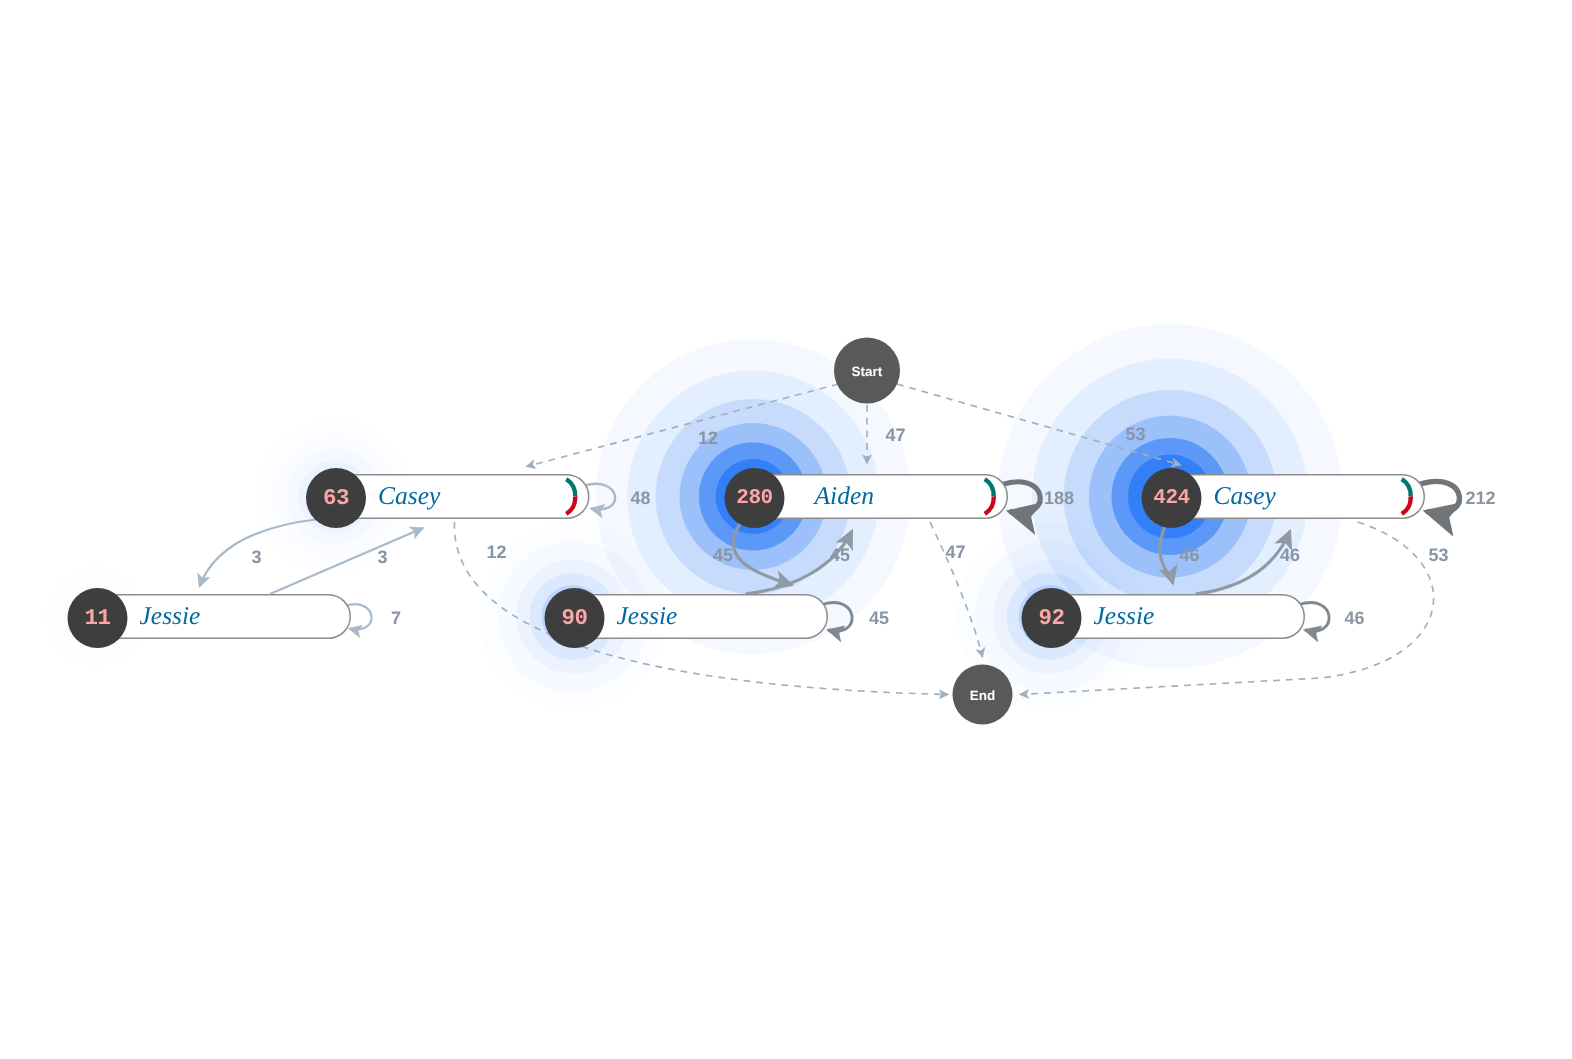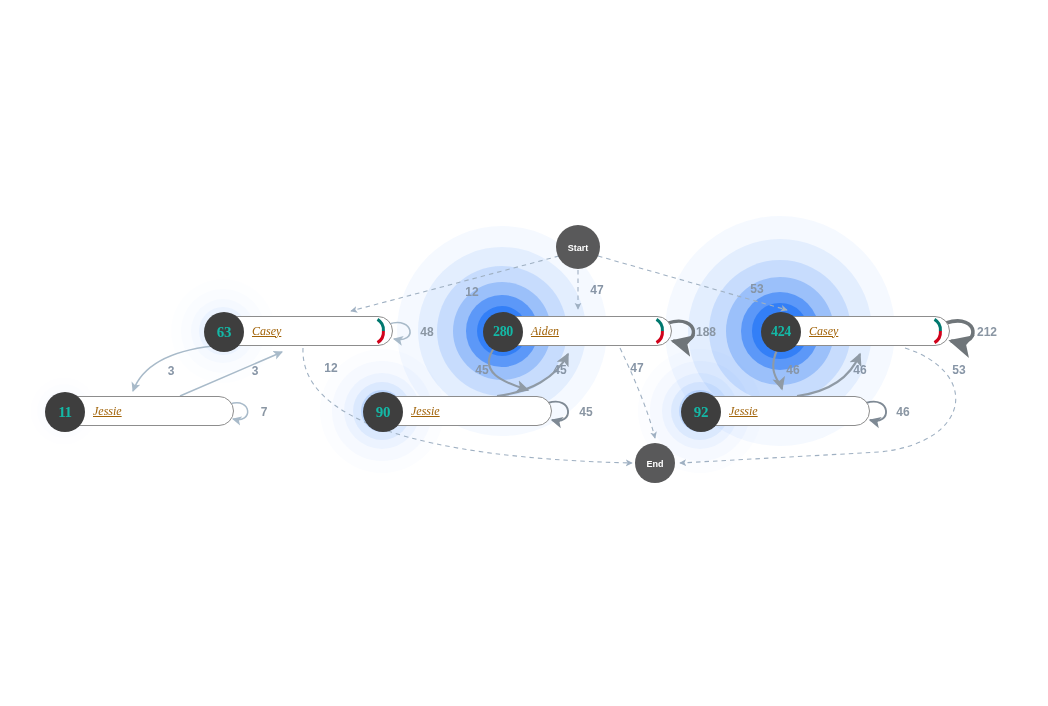--- a/index.html
+++ b/index.html
@@ -4,25 +4,25 @@
 <style>
   html,body{margin:0;padding:0;background:#ffffff;}
   body{width:1048px;height:706px;overflow:hidden;font-family:"Liberation Sans",sans-serif;}
   #canvas{position:relative;width:1048px;height:706px;background:#ffffff;}
   svg.layer{position:absolute;left:0;top:0;width:1048px;height:706px;}
   .edge-label{font-family:"Liberation Sans",sans-serif;font-size:12px;font-weight:700;fill:#8795a6;}
   .edge-label.dark{fill:#8a96a3;}
   .terminal-label{font-family:"Liberation Sans",sans-serif;font-size:9px;font-weight:700;fill:#ffffff;}
   .node{position:absolute;box-sizing:border-box;background:#ffffff;border:1.4px solid #8d8d8d;
         border-radius:16px;height:30px;display:flex;align-items:center;}
-  .node .name{font-family:"Liberation Serif",serif;font-style:italic;font-size:12px;color:#a16207;
-        margin-left:46px;white-space:nowrap;text-decoration:underline;}
+  .node .name{font-family:"Liberation Serif",serif;font-style:italic;font-size:17px;color:#0369a1;
+        margin-left:46px;white-space:nowrap;}
   .badge{position:absolute;left:-2px;top:-5px;width:40px;height:40px;border-radius:50%;
-        background:#3e3e3e;color:#14b8a6;display:flex;align-items:center;justify-content:center;
-        font-family:Liberation Serif, serif;font-weight:700;font-size:15px;letter-spacing:-0.3px;z-index:5;}
+        background:#3e3e3e;color:#fca5a5;display:flex;align-items:center;justify-content:center;
+        font-family:Liberation Mono, monospace;font-weight:700;font-size:15px;letter-spacing:-0.3px;z-index:5;}
   .badge.w3{font-size:14px;}
   .glow{position:absolute;border-radius:50%;pointer-events:none;z-index:0;}
   .arcwrap{position:absolute;right:-1px;top:-1px;width:22px;height:30px;overflow:hidden;z-index:4;}
 </style>
 </head>
 <body>
 
 <div id="canvas">
 
   <div id="glow-layer">
@@ -138,21 +138,21 @@
 
   <div id="node-layer">
       <div class="node" style="left: 205px; top: 316px; width: 188px; z-index: 10;">
         <div class="badge">63</div>
         <span class="name">Casey</span>
         <div class="arcwrap"><svg width="22" height="30" viewBox="0 0 22 30">
             <path d="M 6.5,3.4 A 12.4,12.4 0 0 1 12.4,15" fill="none" stroke="#00786e" stroke-width="3"></path>
             <path d="M 12.4,15 A 12.4,12.4 0 0 1 6.5,26.6" fill="none" stroke="#d0021b" stroke-width="3"></path>
           </svg></div>
       </div>
-      <div class="node" style="left: 484px; top: 316px; width: 188px; z-index: 10;">
+      <div class="node" style="left: 484px; top: 316px; width: 188px; z-index: 10; padding-left: 12px;">
         <div class="badge w3">280</div>
         <span class="name">Aiden</span>
         <div class="arcwrap"><svg width="22" height="30" viewBox="0 0 22 30">
             <path d="M 6.5,3.4 A 12.4,12.4 0 0 1 12.4,15" fill="none" stroke="#00786e" stroke-width="3"></path>
             <path d="M 12.4,15 A 12.4,12.4 0 0 1 6.5,26.6" fill="none" stroke="#d0021b" stroke-width="3"></path>
           </svg></div>
       </div>
       <div class="node" style="left: 762px; top: 316px; width: 188px; z-index: 10;">
         <div class="badge w3">424</div>
         <span class="name">Casey</span>

